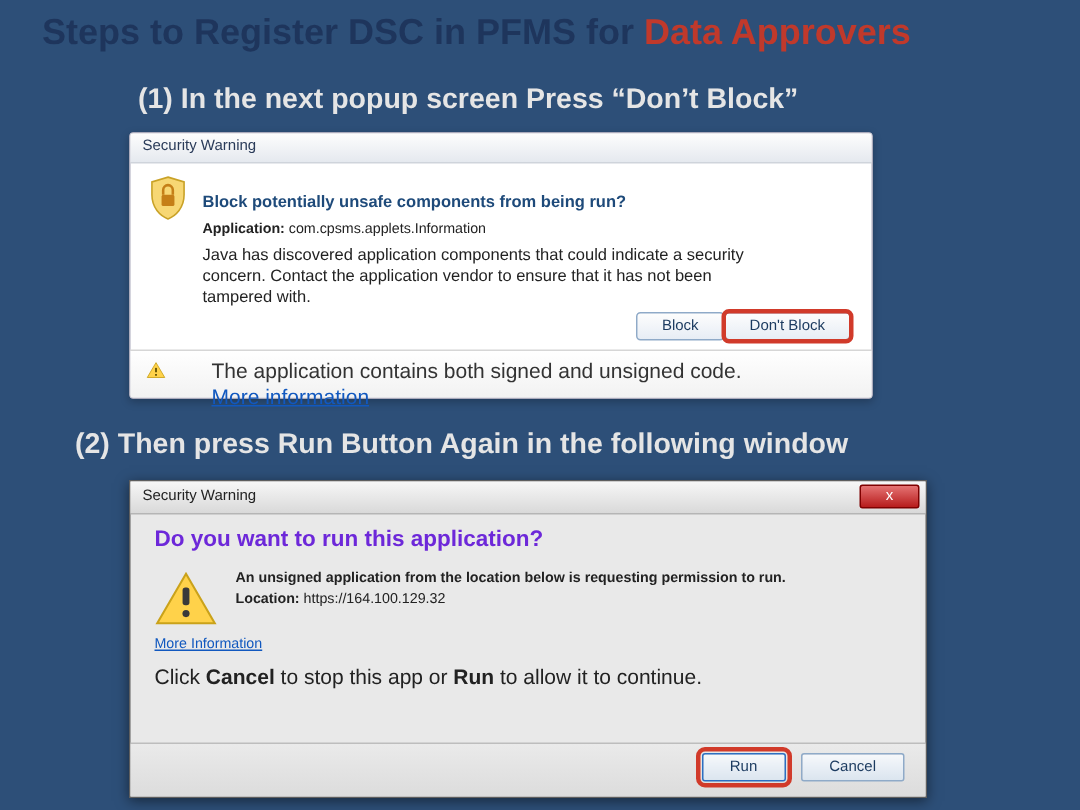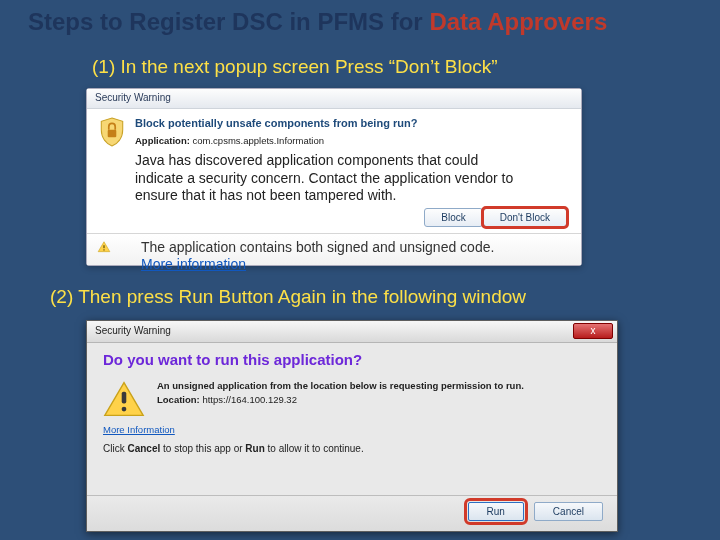--- a/index.html
+++ b/index.html
@@ -1,50 +1,50 @@
 <!DOCTYPE html>
 <html><head>
 <meta charset="utf-8">
 <style>
   *{margin:0;padding:0;box-sizing:border-box}
   body{width:720px;height:540px;background:#2d4f78;font-family:"Segoe UI",Tahoma,sans-serif;overflow:hidden}
   .slide{width:576px;height:540px;position:relative;color:#111}
   .title{position:absolute;left:28px;top:8px;width:664px;font-size:24px;font-weight:700;color:#1e355c}
   .title .hl{color:#c0392b}
-  .step{position:absolute;font-size:19px;font-weight:400;color:#fde047}
+  .step{position:absolute;font-size:19px;font-weight:700;color:#e5e5e5}
   .step1{left:92px;top:56px;width:560px}
   .step2{left:50px;top:286px;width:640px}
 
   
   .dlg1{position:absolute;left:86px;top:88px;width:496px;height:178px;background:#fff;border:1px solid #aab;border-radius:3px;box-shadow:0 2px 6px rgba(0,0,0,.25);font-size:9px;color:#223}
   .dlg1 .titlebar{height:20px;background:linear-gradient(#fdfdfd,#e5e9ef);border-bottom:1px solid #cfd4db;font-size:10px;color:#2a3b59;padding:3px 8px}
-  .dlg1 .body{position:relative;padding:8px 14px 0 48px;height:124px}
+  .dlg1 .body{position:relative;padding:20px 14px 0 48px;height:124px}
   .dlg1 .shield{position:absolute;left:12px;top:8px;width:26px;height:30px}
   .dlg1 .q{font-weight:700;color:#1e4a7a;font-size:11px;margin-bottom:6px}
   .dlg1 .appline{font-size:9.5px;color:#222;margin-bottom:6px}
-  .dlg1 .desc{font-size:14px;color:#222;line-height:1.25;margin-bottom:8px;max-width:380px}
+  .dlg1 .desc{font-size:11px;color:#222;line-height:1.25;margin-bottom:8px;max-width:380px}
   .dlg1 .btns{position:absolute;right:14px;bottom:6px;display:flex;gap:0}
   .wbtn{background:linear-gradient(#fdfdfd,#e7edf5);border:1px solid #8faac8;border-radius:3px;padding:3px 16px;font-size:10px;color:#1b3a5f}
   .wbtn.highlight{outline:3px solid #d13a2a;outline-offset:-1px}
   .dlg1 .warnbar{position:absolute;left:0;right:0;bottom:0;height:32px;background:linear-gradient(#fff,#f2f2f2);border-top:1px solid #d6d6d6;padding:5px 10px 0 54px;font-size:14px;color:#333}
   .dlg1 .warnbar .tri{position:absolute;left:10px;top:6px;width:14px;height:14px}
   .dlg1 .warnbar a{color:#1158bf;text-decoration:underline;display:block;margin-top:1px}
 
   
   .dlg2{position:absolute;left:86px;top:320px;width:532px;height:212px;background:#e9e9e9;border:1px solid #5e5e5e;box-shadow:0 2px 8px rgba(0,0,0,.5);font-size:9px;color:#222}
   .dlg2 .titlebar{height:22px;background:linear-gradient(#f7f7f7,#d9d9d9);border-bottom:1px solid #b5b5b5;position:relative;font-size:10px;color:#222;padding:4px 8px}
   .dlg2 .closebtn{position:absolute;right:4px;top:2px;width:40px;height:16px;background:linear-gradient(#e57373,#b71c1c);border:1px solid #7f0000;border-radius:2px;color:#fff;font-size:10px;text-align:center;line-height:13px}
   .dlg2 .body{padding:8px 16px 0 16px;position:relative;height:154px}
   .dlg2 .q2{font-weight:700;font-size:15px;color:#6d28d9;margin-bottom:12px}
   .dlg2 .row{position:relative;padding-left:54px;min-height:44px}
   .dlg2 .bigtri{position:absolute;left:0;top:0;width:42px;height:38px}
   .dlg2 .row .lead{font-weight:700;font-size:9.5px;margin-bottom:3px;max-width:380px}
   .dlg2 .row .loc{font-size:9.5px}
   .dlg2 .moreinfo{margin-top:12px;color:#1158bf;text-decoration:underline;font-size:9.5px}
-  .dlg2 .cancelline{margin-top:8px;font-size:10px}
+  .dlg2 .cancelline{margin-top:8px;font-size:14px}
   .dlg2 .btnbar{position:absolute;left:0;right:0;bottom:0;height:36px;background:linear-gradient(#eaeaea,#dcdcdc);border-top:1px solid #bdbdbd}
   .dlg2 .btns2{position:absolute;right:14px;top:6px;display:flex;gap:10px}
   .gbtn{background:linear-gradient(#f6f8fb,#dbe5ef);border:1px solid #8faac8;border-radius:2px;padding:3px 18px;font-size:10px;color:#1b3a5f}
   .gbtn.runhl{outline:3px solid #d13a2a;outline-offset:1px;border-color:#2c6fc2}
   .b{font-weight:700}
 </style>
 </head>
 <body>
 
 <div class="slide">

